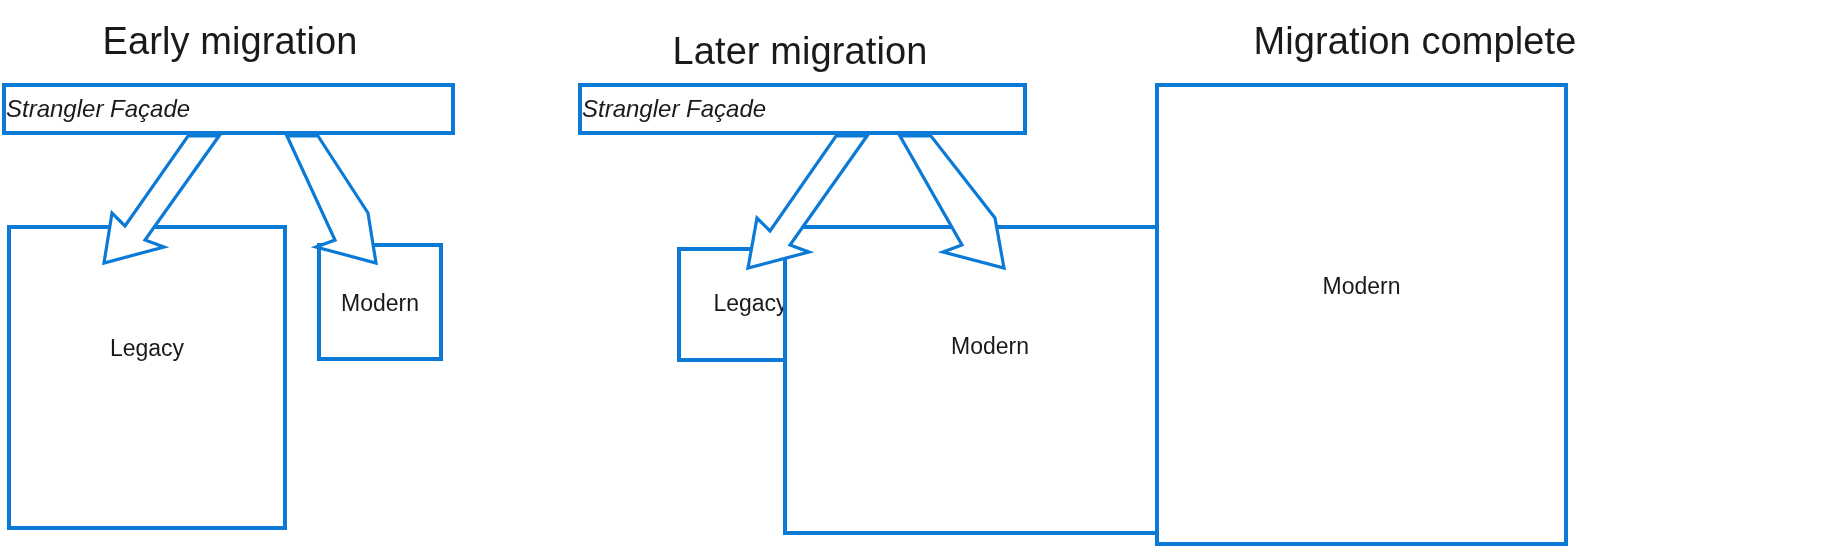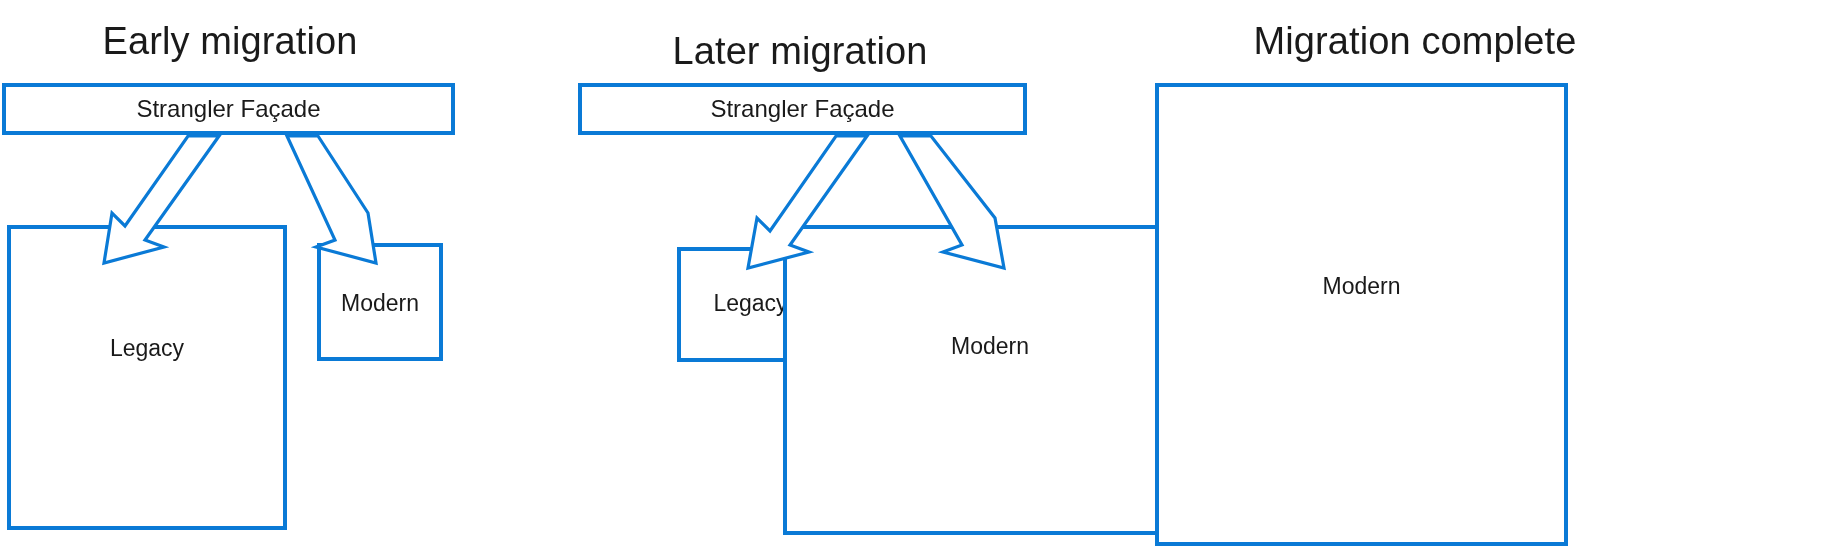--- a/index.html
+++ b/index.html
@@ -34,21 +34,21 @@
     align-items:center;
     justify-content:center;
   }
   .node-label{
     font-size:23px;
     color:#1a1a1a;
     font-weight:400;
     line-height:1;
     white-space:nowrap;
   }
-  .node.facade{align-items:center;justify-content:center;}
+  .node.facade{align-items:center;justify-content:flex-start;font-style:italic;}
   .node.facade .node-label{font-size:24px;}
 
   .arrow-layer{
     position:absolute;left:0;top:0;width:1833px;height:552px;
     pointer-events:none;
   }
   .arrow-layer svg{display:block;}
 </style>
 </head>
 <body>

